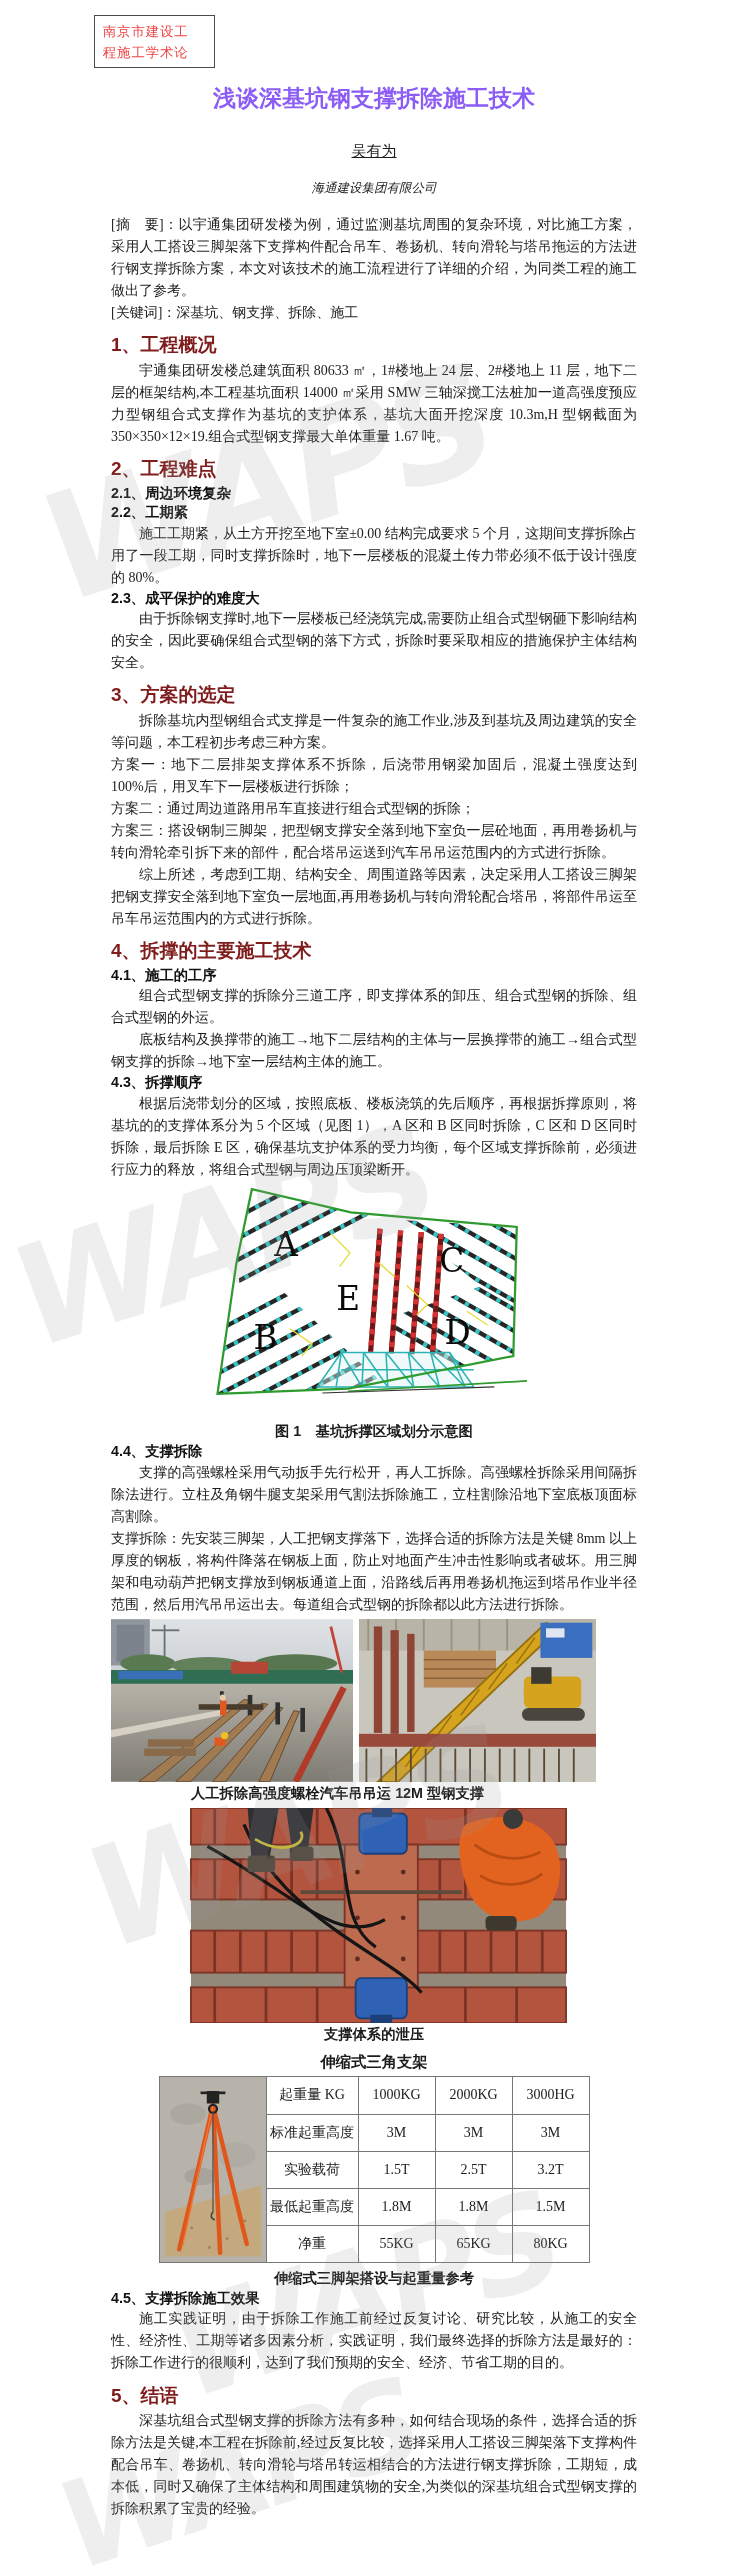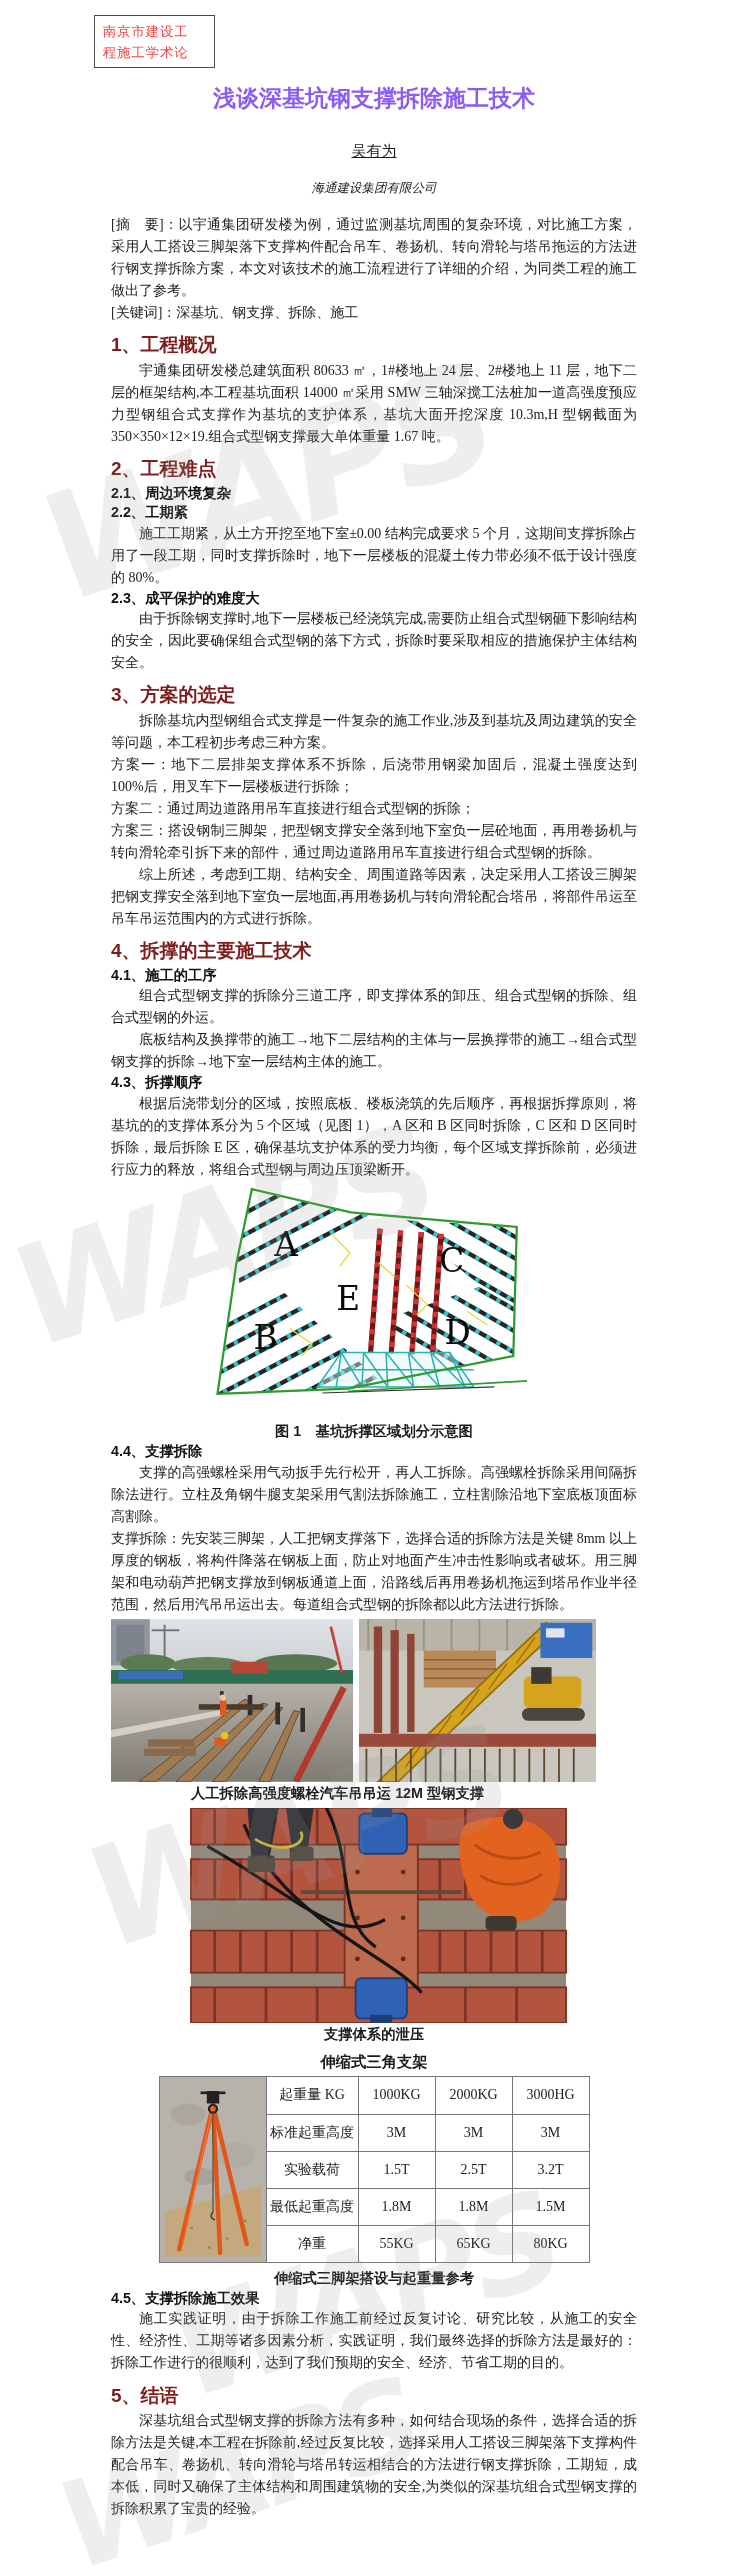--- a/index.html
+++ b/index.html
@@ -82,21 +82,21 @@
     <h3 class="sub">2.1、周边环境复杂</h3>
     <h3 class="sub">2.2、工期紧</h3>
     <p class="para indent">施工工期紧，从土方开挖至地下室±0.00 结构完成要求 5 个月，这期间支撑拆除占用了一段工期，同时支撑拆除时，地下一层楼板的混凝土传力带必须不低于设计强度的 80%。</p>
     <h3 class="sub">2.3、成平保护的难度大</h3>
     <p class="para indent">由于拆除钢支撑时,地下一层楼板已经浇筑完成,需要防止组合式型钢砸下影响结构的安全，因此要确保组合式型钢的落下方式，拆除时要采取相应的措施保护主体结构安全。</p>
 
     <h2 class="sec">3、方案的选定</h2>
     <p class="para indent">拆除基坑内型钢组合式支撑是一件复杂的施工作业,涉及到基坑及周边建筑的安全等问题，本工程初步考虑三种方案。</p>
     <p class="para">方案一：地下二层排架支撑体系不拆除，后浇带用钢梁加固后，混凝土强度达到 100%后，用叉车下一层楼板进行拆除；</p>
     <p class="para">方案二：通过周边道路用吊车直接进行组合式型钢的拆除；</p>
-    <p class="para">方案三：搭设钢制三脚架，把型钢支撑安全落到地下室负一层砼地面，再用卷扬机与转向滑轮牵引拆下来的部件，通过周边道路用吊车直接进行组合式型钢的拆除。</p>
+    <p class="para">方案三：搭设钢制三脚架，把型钢支撑安全落到地下室负一层砼地面，再用卷扬机与转向滑轮牵引拆下来的部件，配合塔吊运送到汽车吊吊运范围内的方式进行拆除。</p>
     <p class="para indent">综上所述，考虑到工期、结构安全、周围道路等因素，决定采用人工搭设三脚架把钢支撑安全落到地下室负一层地面,再用卷扬机与转向滑轮配合塔吊，将部件吊运至吊车吊运范围内的方式进行拆除。</p>
 
     <h2 class="sec">4、拆撑的主要施工技术</h2>
     <h3 class="sub">4.1、施工的工序</h3>
     <p class="para indent">组合式型钢支撑的拆除分三道工序，即支撑体系的卸压、组合式型钢的拆除、组合式型钢的外运。</p>
     <p class="para indent">底板结构及换撑带的施工→地下二层结构的主体与一层换撑带的施工→组合式型钢支撑的拆除→地下室一层结构主体的施工。</p>
     <h3 class="sub">4.3、拆撑顺序</h3>
     <p class="para indent">根据后浇带划分的区域，按照底板、楼板浇筑的先后顺序，再根据拆撑原则，将基坑的的支撑体系分为 5 个区域（见图 1），A 区和 B 区同时拆除，C 区和 D 区同时拆除，最后拆除 E 区，确保基坑支护体系的受力均衡，每个区域支撑拆除前，必须进行应力的释放，将组合式型钢与周边压顶梁断开。</p>
 
     <div class="fig-wrap">

